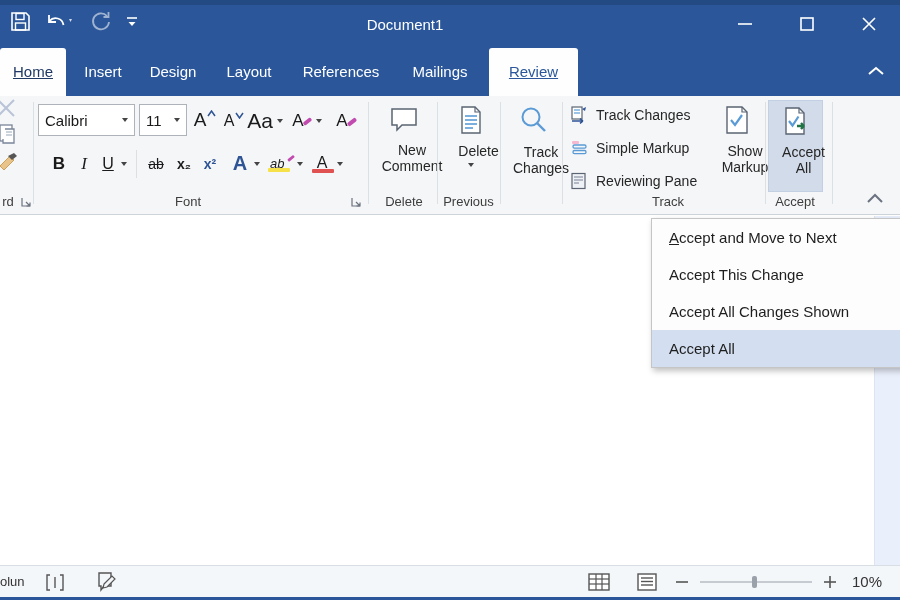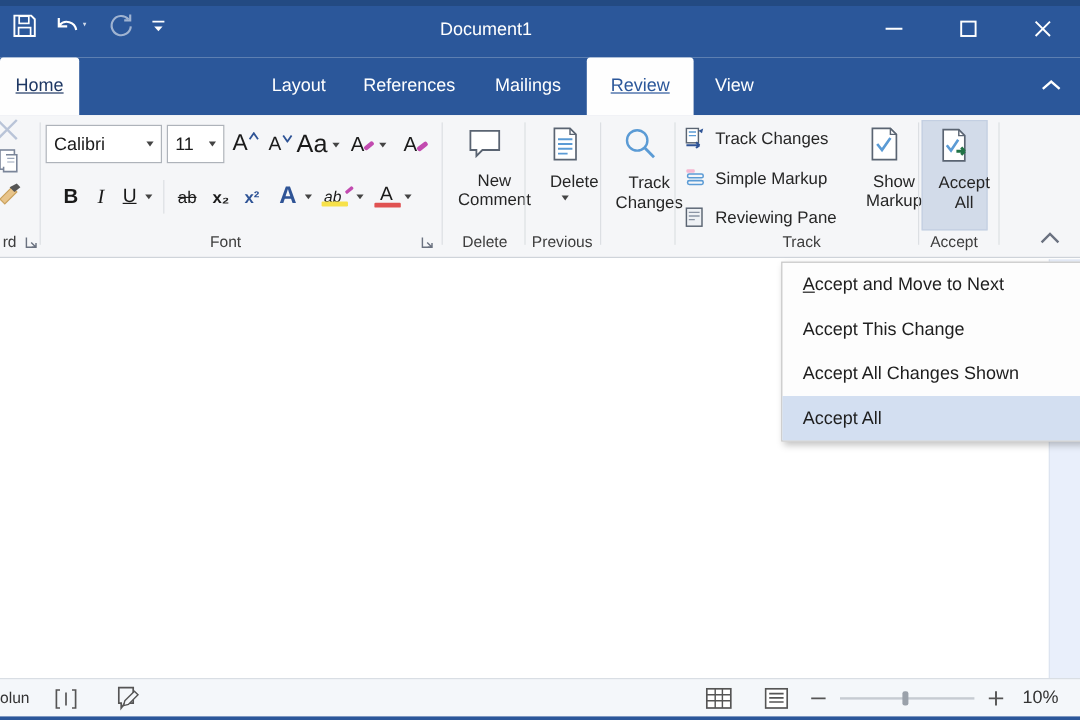--- a/index.html
+++ b/index.html
@@ -120,25 +120,26 @@
       <div class="win-btn">
         <svg width="16" height="16" viewBox="0 0 16 16">
             <path d="M2 2 L14 14 M14 2 L2 14" stroke="#fff" stroke-width="1.6"></path>
           </svg>
       </div>
     </div>
   </div>
 
   <div class="tabrow">
     <div class="tab active home-active" style="left:0; width:66px;">Home</div>
+    <div class="tab" style="left:78px;  width:50px;">Insert</div>
+    <div class="tab" style="left:146px; width:54px;">Design</div>
     <div class="tab" style="left:298px; width:86px;">References</div>
     <div class="tab" style="left:222px; width:54px;">Layout</div>
     <div class="tab" style="left:406px; width:68px;">Mailings</div>
     <div class="tab active review-active" style="left:489px; width:89px;">Review</div>
-    <div class="tab" style="left:588px; width:48px;">View</div>
     <div class="tab-collapse">
       <svg width="20" height="14" viewBox="0 0 20 14">
           <path d="M3 10 L10 4 L17 10" fill="none" stroke="#fff" stroke-width="2"></path>
         </svg>
     </div>
   </div>
 
   <div class="ribbon">
 
     <div style="position:absolute; left:-4px; top:2px;">

